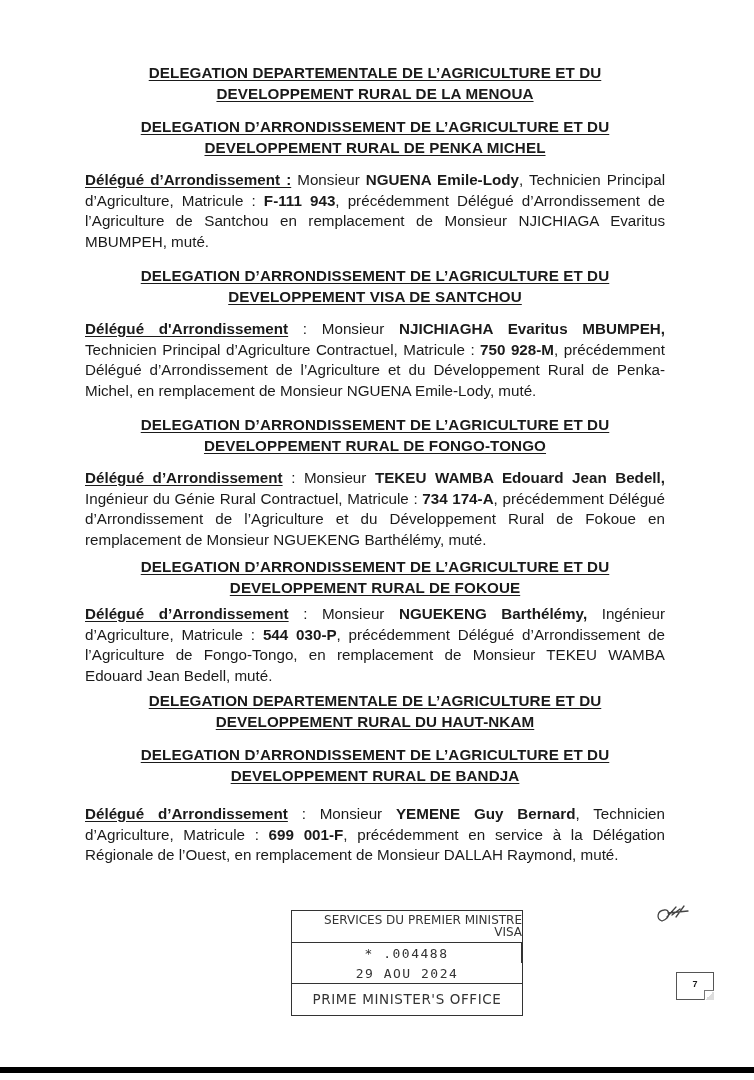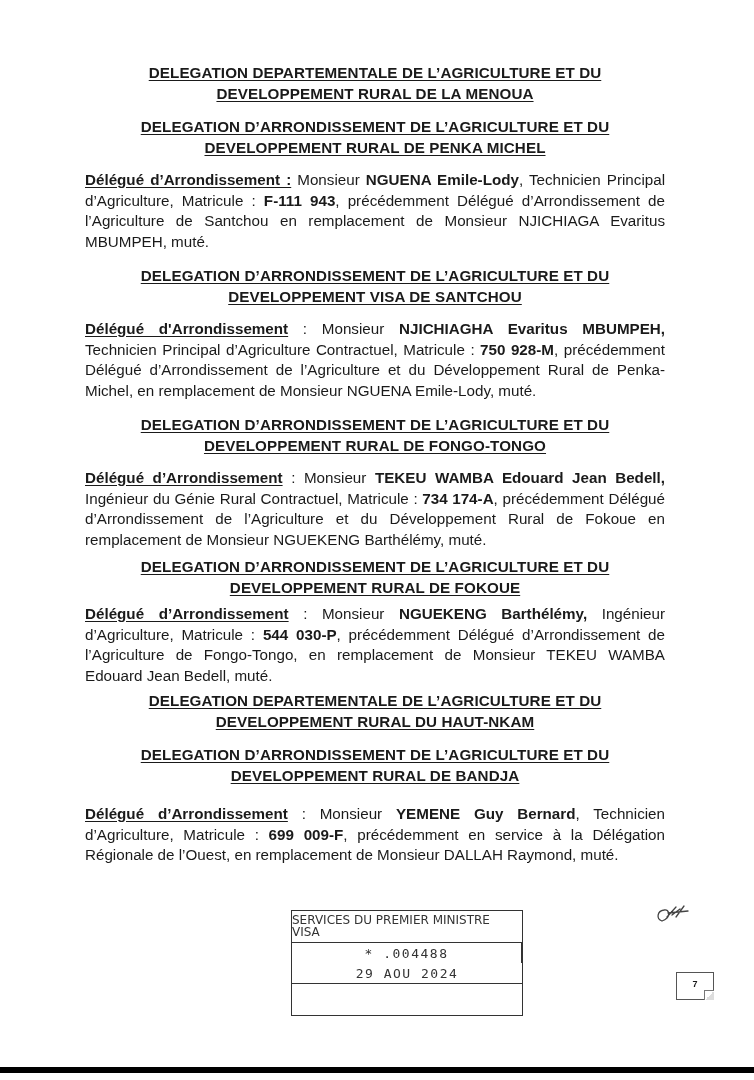--- a/index.html
+++ b/index.html
@@ -48,21 +48,21 @@
       position: absolute;
       left: 291px; top: 910px;
       width: 230px; height: 104px;
       border: 1.5px solid #333;
       font-family: "DejaVu Sans", sans-serif;
       color: #333;
     }
     .stamp .row1 {
       height: 32px;
       border-bottom: 1.5px solid #333;
-      text-align: left;
+      text-align: right;
       font-size: 12px;
       line-height: 12px;
       padding-top: 3px;
       box-sizing: border-box;
     }
     .stamp .row2 {
       height: 40px;
       border-bottom: 1.5px solid #333;
       display: flex;
       flex-direction: column;
@@ -145,32 +145,33 @@
   <p class="para" style="margin-bottom:4px"><span class="label">Délégué d’Arrondissement</span><span> : Monsieur </span><b>NGUEKENG Barthélémy,</b><span> Ingénieur d’Agriculture, Matricule : </span><b>544 030-P</b><span>, précédemment Délégué d’Arrondissement de l’Agriculture de Fongo-Tongo, en remplacement de Monsieur TEKEU WAMBA Edouard Jean Bedell, muté.</span></p>
 
   <div class="heading-group">
     <p class="heading"><span>DELEGATION DEPARTEMENTALE DE L’AGRICULTURE ET DU</span></p>
     <p class="heading"><span>DEVELOPPEMENT RURAL DU HAUT-NKAM</span></p>
   </div>
   <div class="heading-group" style="margin-bottom:18px">
     <p class="heading"><span>DELEGATION D’ARRONDISSEMENT DE L’AGRICULTURE ET DU</span></p>
     <p class="heading"><span>DEVELOPPEMENT RURAL DE BANDJA</span></p>
   </div>
-  <p class="para"><span class="label">Délégué d’Arrondissement</span><span> : Monsieur </span><b>YEMENE Guy Bernard</b><span>, Technicien d’Agriculture, Matricule : </span><b>699 009-F</b><span>, précédemment en service à la Délégation Régionale de l’Ouest, en remplacement de Monsieur DALLAH Raymond, muté.</span></p>
+  <p class="para"><span class="label">Délégué d’Arrondissement</span><span> : Monsieur </span><b>YEMENE Guy Bernard</b><span>, Technicien d’Agriculture, Matricule : </span><b>699 001-F</b><span>, précédemment en service à la Délégation Régionale de l’Ouest, en remplacement de Monsieur DALLAH Raymond, muté.</span></p>
 </div>
 
 <div class="stamp">
   <div class="row1">
     <div>SERVICES DU PREMIER MINISTRE</div>
     <div>VISA</div>
   </div>
   <div class="row2">
     <div class="cell left">* .004488</div>
     <div class="cell">29 AOU 2024</div>
   </div>
+  <div class="row3">PRIME MINISTER'S OFFICE</div>
 </div>
 
 <svg class="signature" viewBox="0 0 40 22">
   <path d="M8 18 C2 16 3 8 10 7 C15 6 16 12 13 15 C11 17 8 18 8 18 M13 14 L22 4 M18 12 L26 6 M14 10 L34 8 M22 14 L30 3" stroke="#444" stroke-width="1.3" fill="none" stroke-linecap="round"></path>
 </svg>
 
 <div class="page-number">
   <span>7</span>
   <span class="curl"></span>
 </div>

